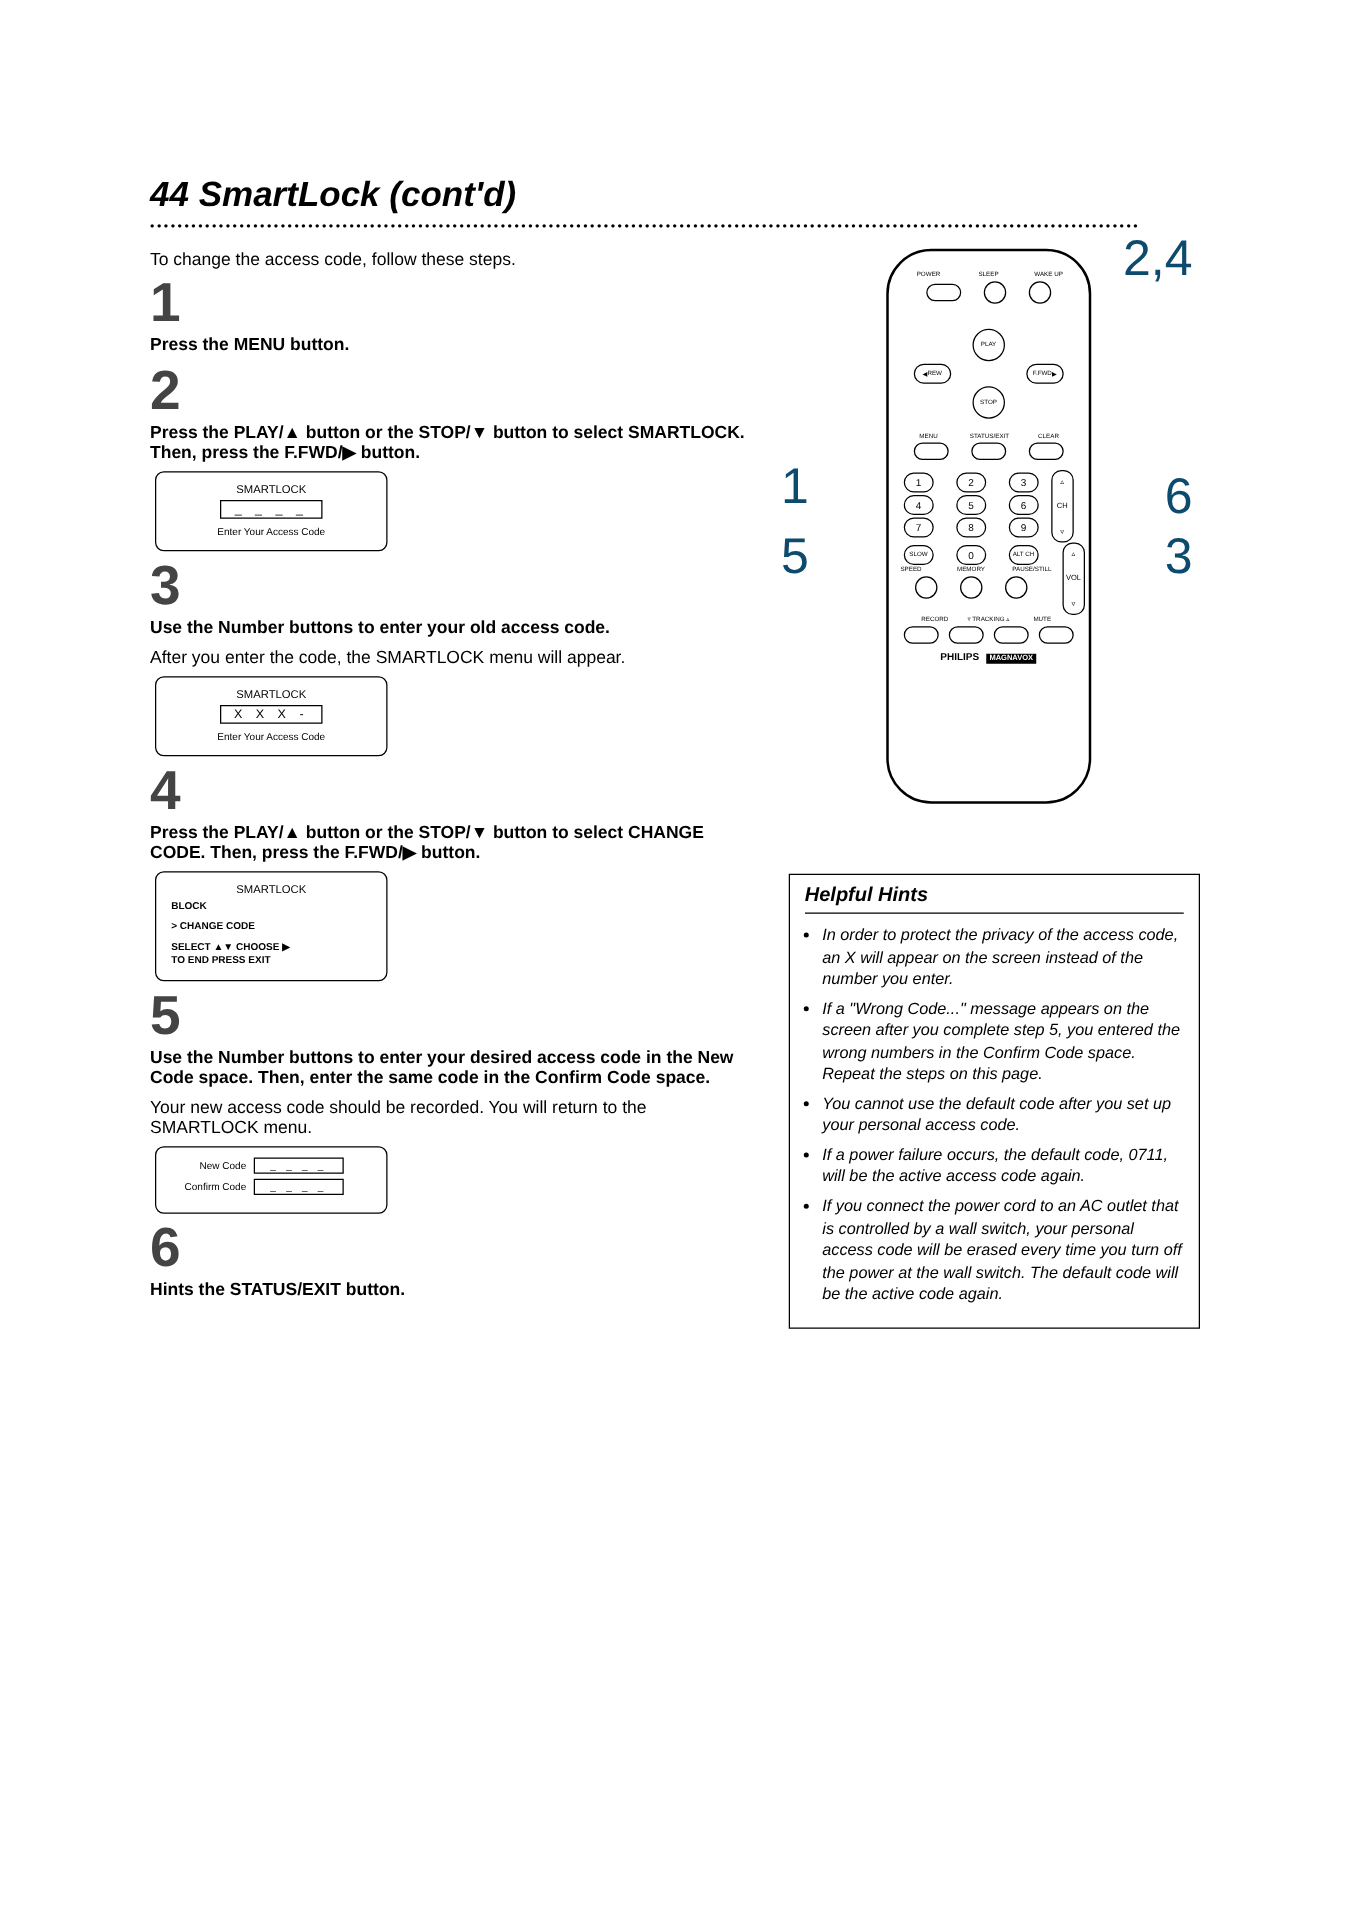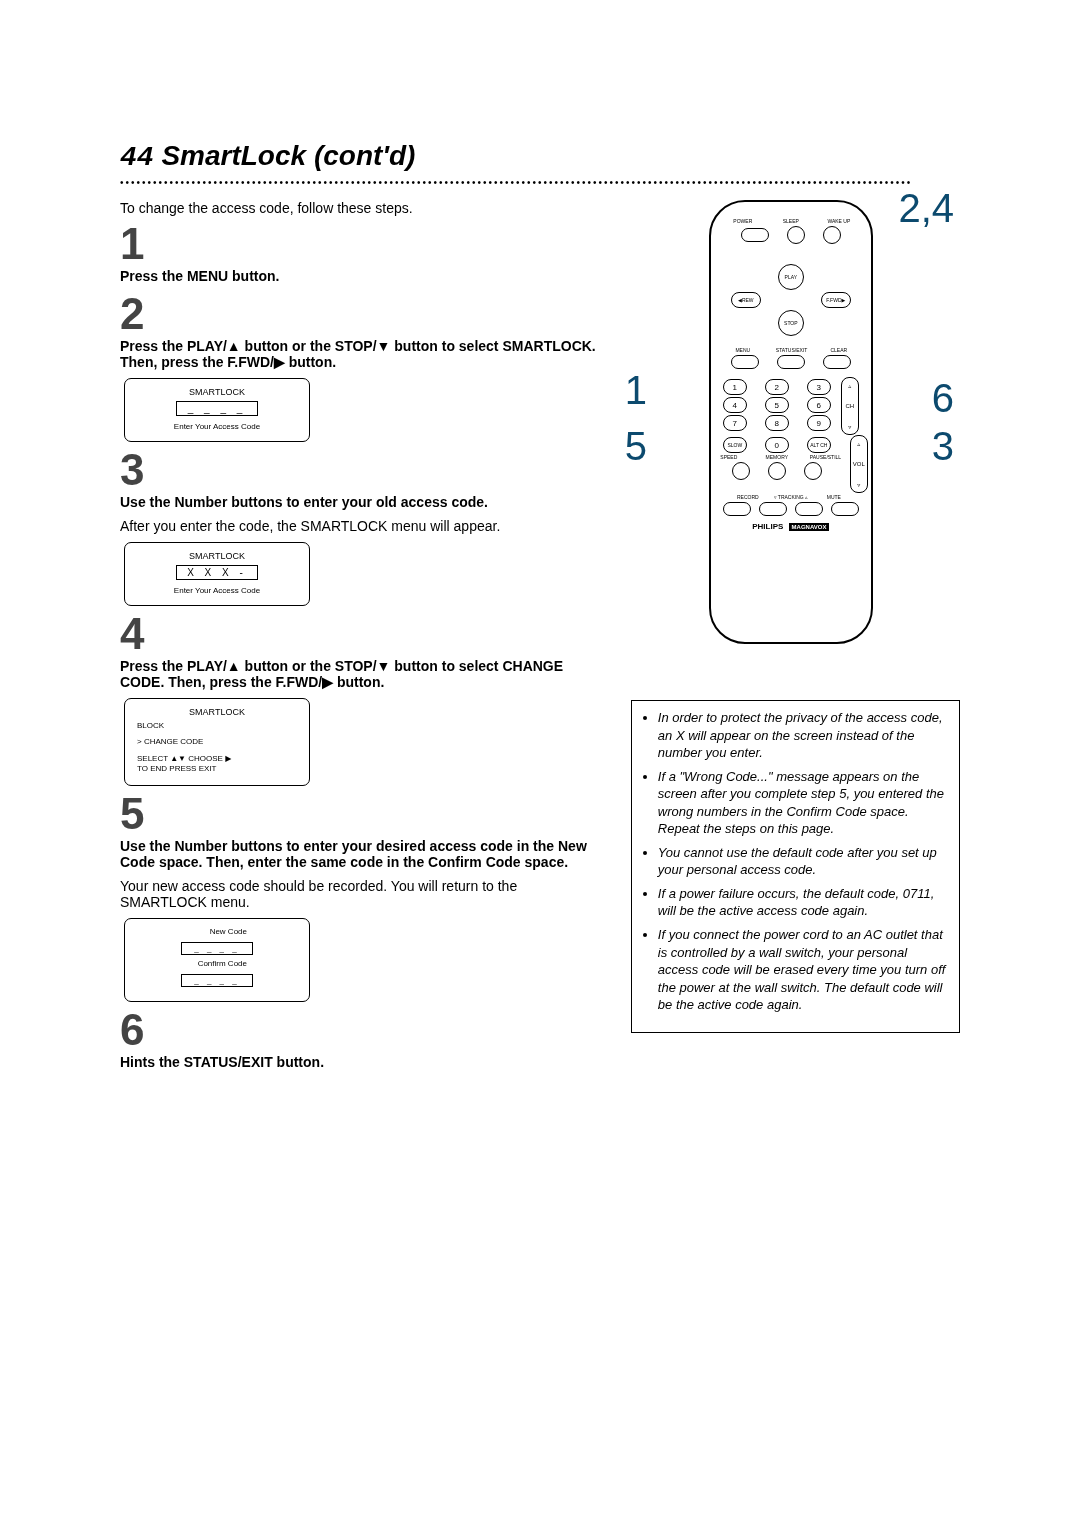--- a/index.html
+++ b/index.html
@@ -16,21 +16,20 @@
   }
   .page-header {
     font-family: Arial, Helvetica, sans-serif;
     font-weight: bold;
     font-style: italic;
     font-size: 28px;
     margin: 0 0 4px 0;
   }
   .page-header .num {
     font-style: italic;
-    font-family: Liberation Mono, monospace;
   }
   .dotline {
     letter-spacing: 2px;
     font-size: 10px;
     color: #000;
     white-space: nowrap;
     overflow: hidden;
     margin-bottom: 12px;
   }
   .columns {
@@ -75,41 +74,41 @@
     background: #fff;
   }
   .tv .title {
     text-align: center;
     font-size: 9px;
     margin-bottom: 4px;
   }
   .tv .line {
     font-size: 8px;
     line-height: 1.3;
+    font-weight: bold;
   }
   .tv .center {
     text-align: center;
     font-size: 8px;
   }
   .tv .codebox {
     border: 1px solid #000;
     width: 80px;
     margin: 2px auto 6px auto;
     text-align: center;
     font-size: 10px;
     letter-spacing: 4px;
     padding: 1px 0;
   }
   .tv .label-row {
     display: flex;
     align-items: center;
     gap: 6px;
     font-size: 8px;
     margin-bottom: 4px;
-    flex-direction: column;
   }
   .tv .code-small {
     border: 1px solid #000;
     width: 70px;
     text-align: center;
     letter-spacing: 3px;
     padding: 1px 0;
   }
 
   
@@ -399,20 +398,21 @@
             <div class="oval"></div>
           </div>
           <div class="philips">
             <span>PHILIPS</span>
             <span class="magbox">MAGNAVOX</span>
           </div>
         </div>
       </div>
 
       <div class="hints-box" style="margin-top:500px;">
+        <div class="hints-title">Helpful Hints</div>
         <ul>
           <li>In order to protect the privacy of the access code, an X will appear on the screen instead of the number you enter.</li>
           <li>If a "Wrong Code..." message appears on the screen after you complete step 5, you entered the wrong numbers in the Confirm Code space. Repeat the steps on this page.</li>
           <li>You cannot use the default code after you set up your personal access code.</li>
           <li>If a power failure occurs, the default code, 0711, will be the active access code again.</li>
           <li>If you connect the power cord to an AC outlet that is controlled by a wall switch, your personal access code will be erased every time you turn off the power at the wall switch. The default code will be the active code again.</li>
         </ul>
       </div>
 
     </div>

